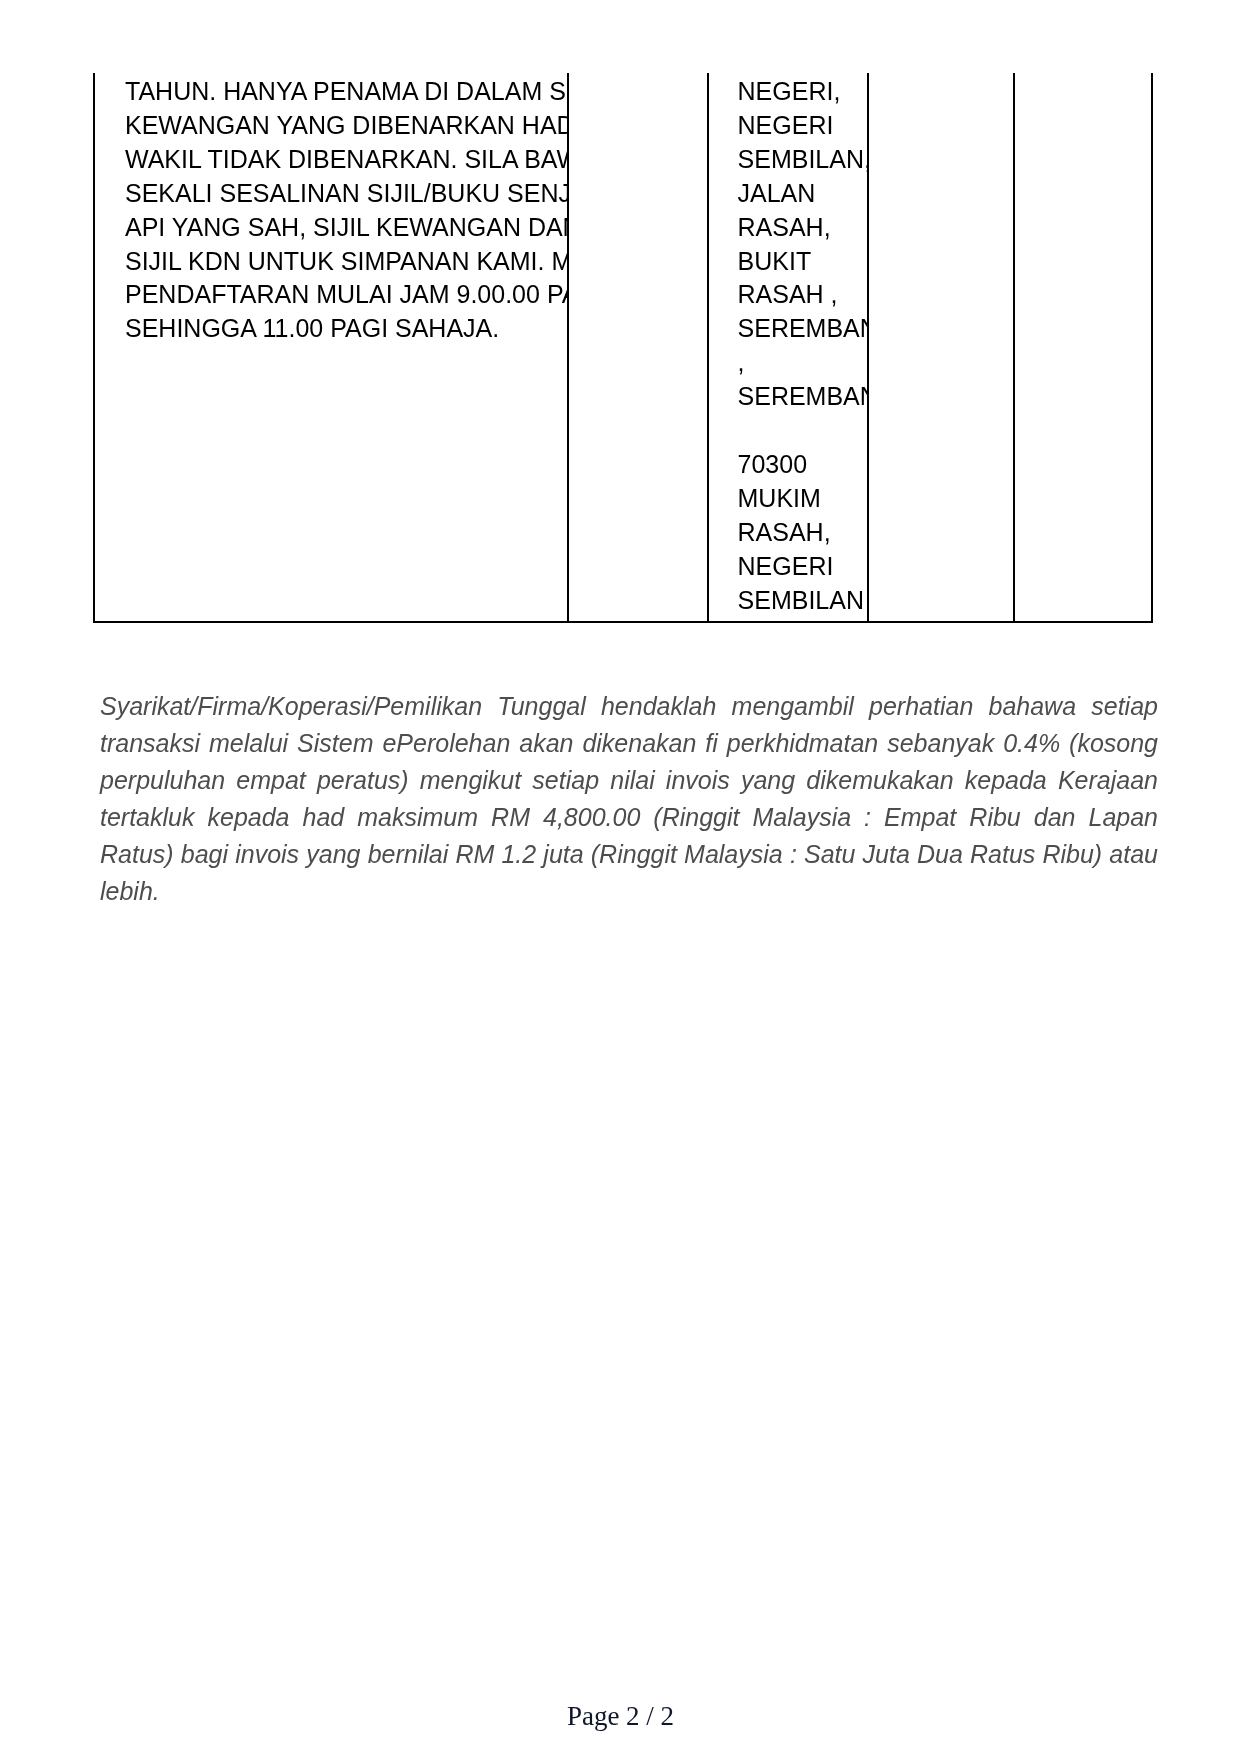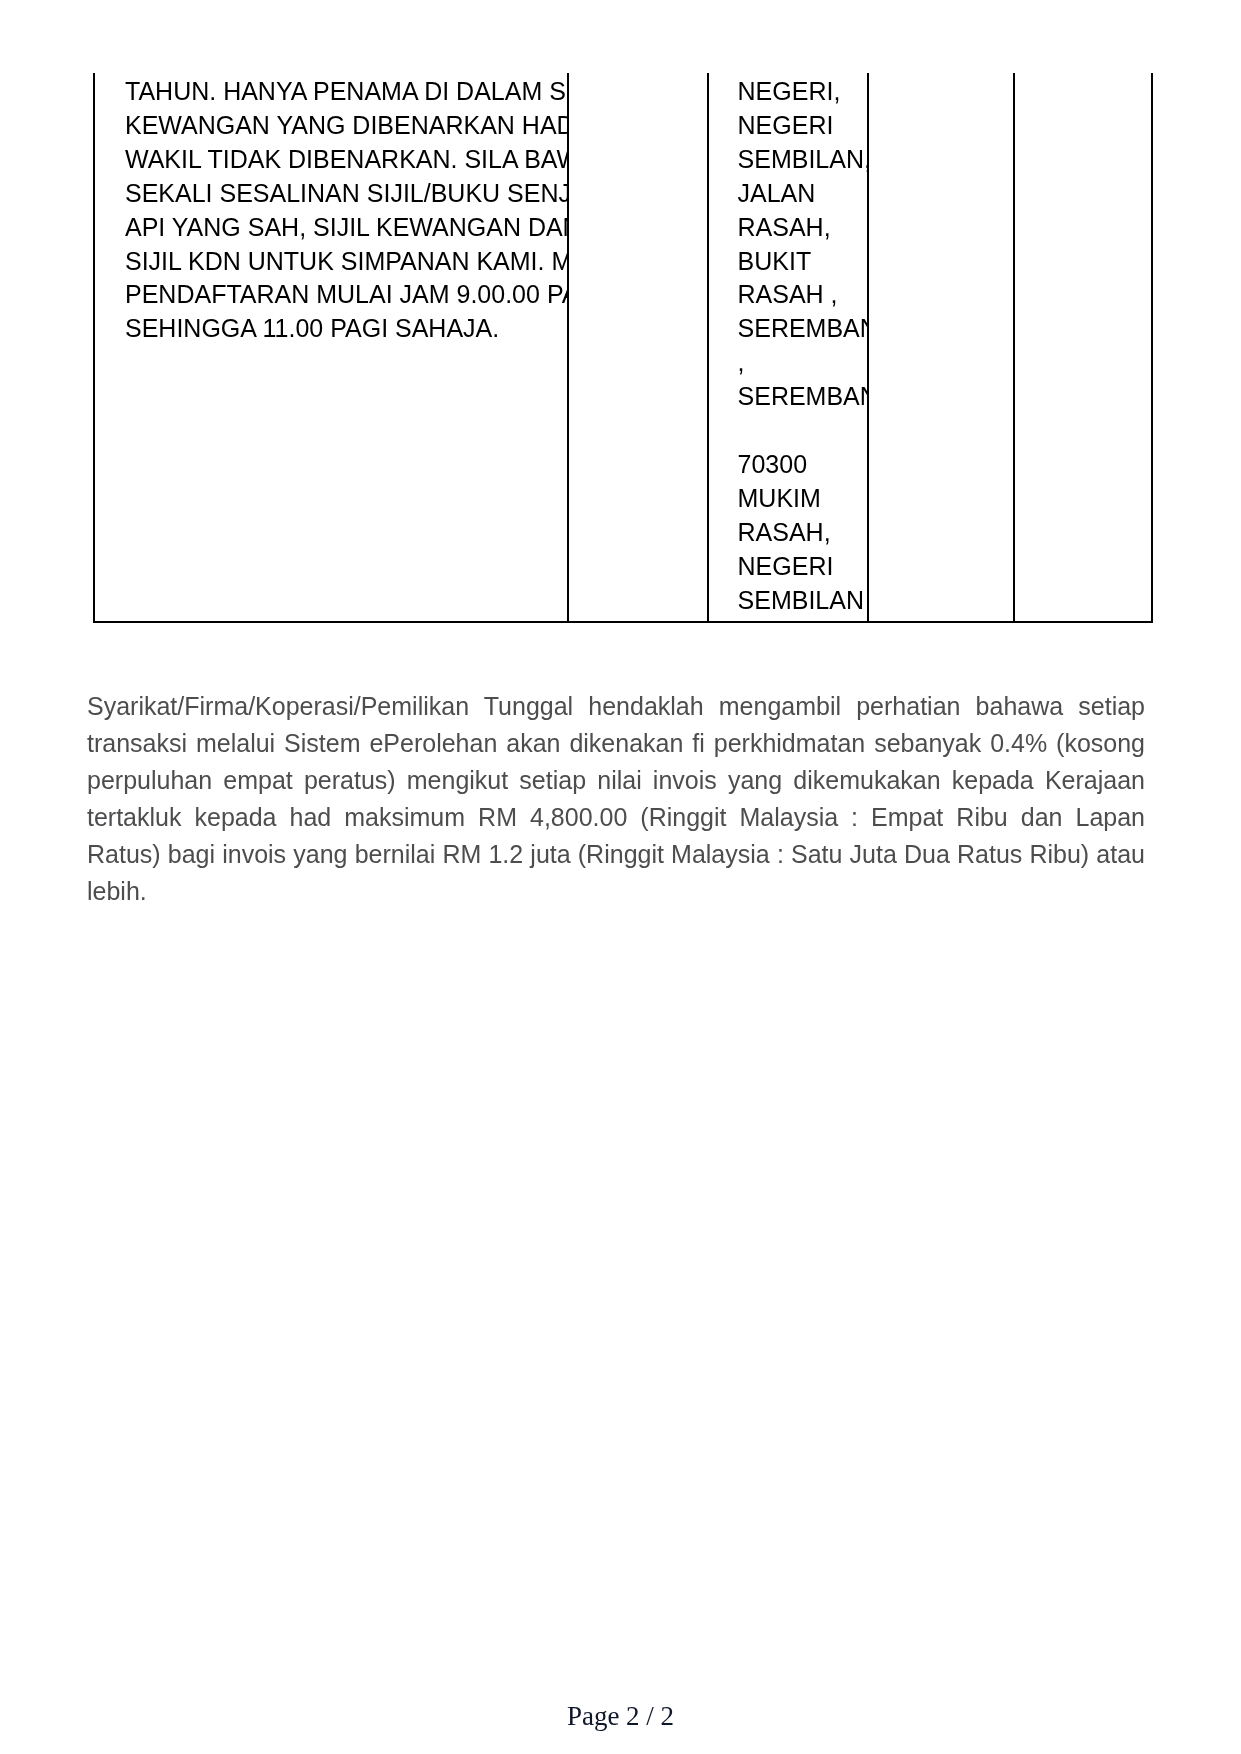--- a/index.html
+++ b/index.html
@@ -42,27 +42,28 @@
   }
   .c1 { width: 512px; }
   .c2 { width: 129px; }
   .c3 { width: 153px; padding-left: 3px; }
   .c4 { width: 137px; }
   .c5 { width: 127px; }
 
   
   .fee-paragraph {
     position: absolute;
-    left: 87px;
+    left: 100px;
     top: 688px;
     width: 1058px;
     font-size: 25px;
     line-height: 37px;
     color: #4d4d4f;
     text-align: justify;
+    font-style: italic;
   }
 
   
   .page-footer {
     position: absolute;
     left: 0;
     top: 1701px;
     width: 100%;
     text-align: center;
     font-family: "Liberation Serif", serif;

